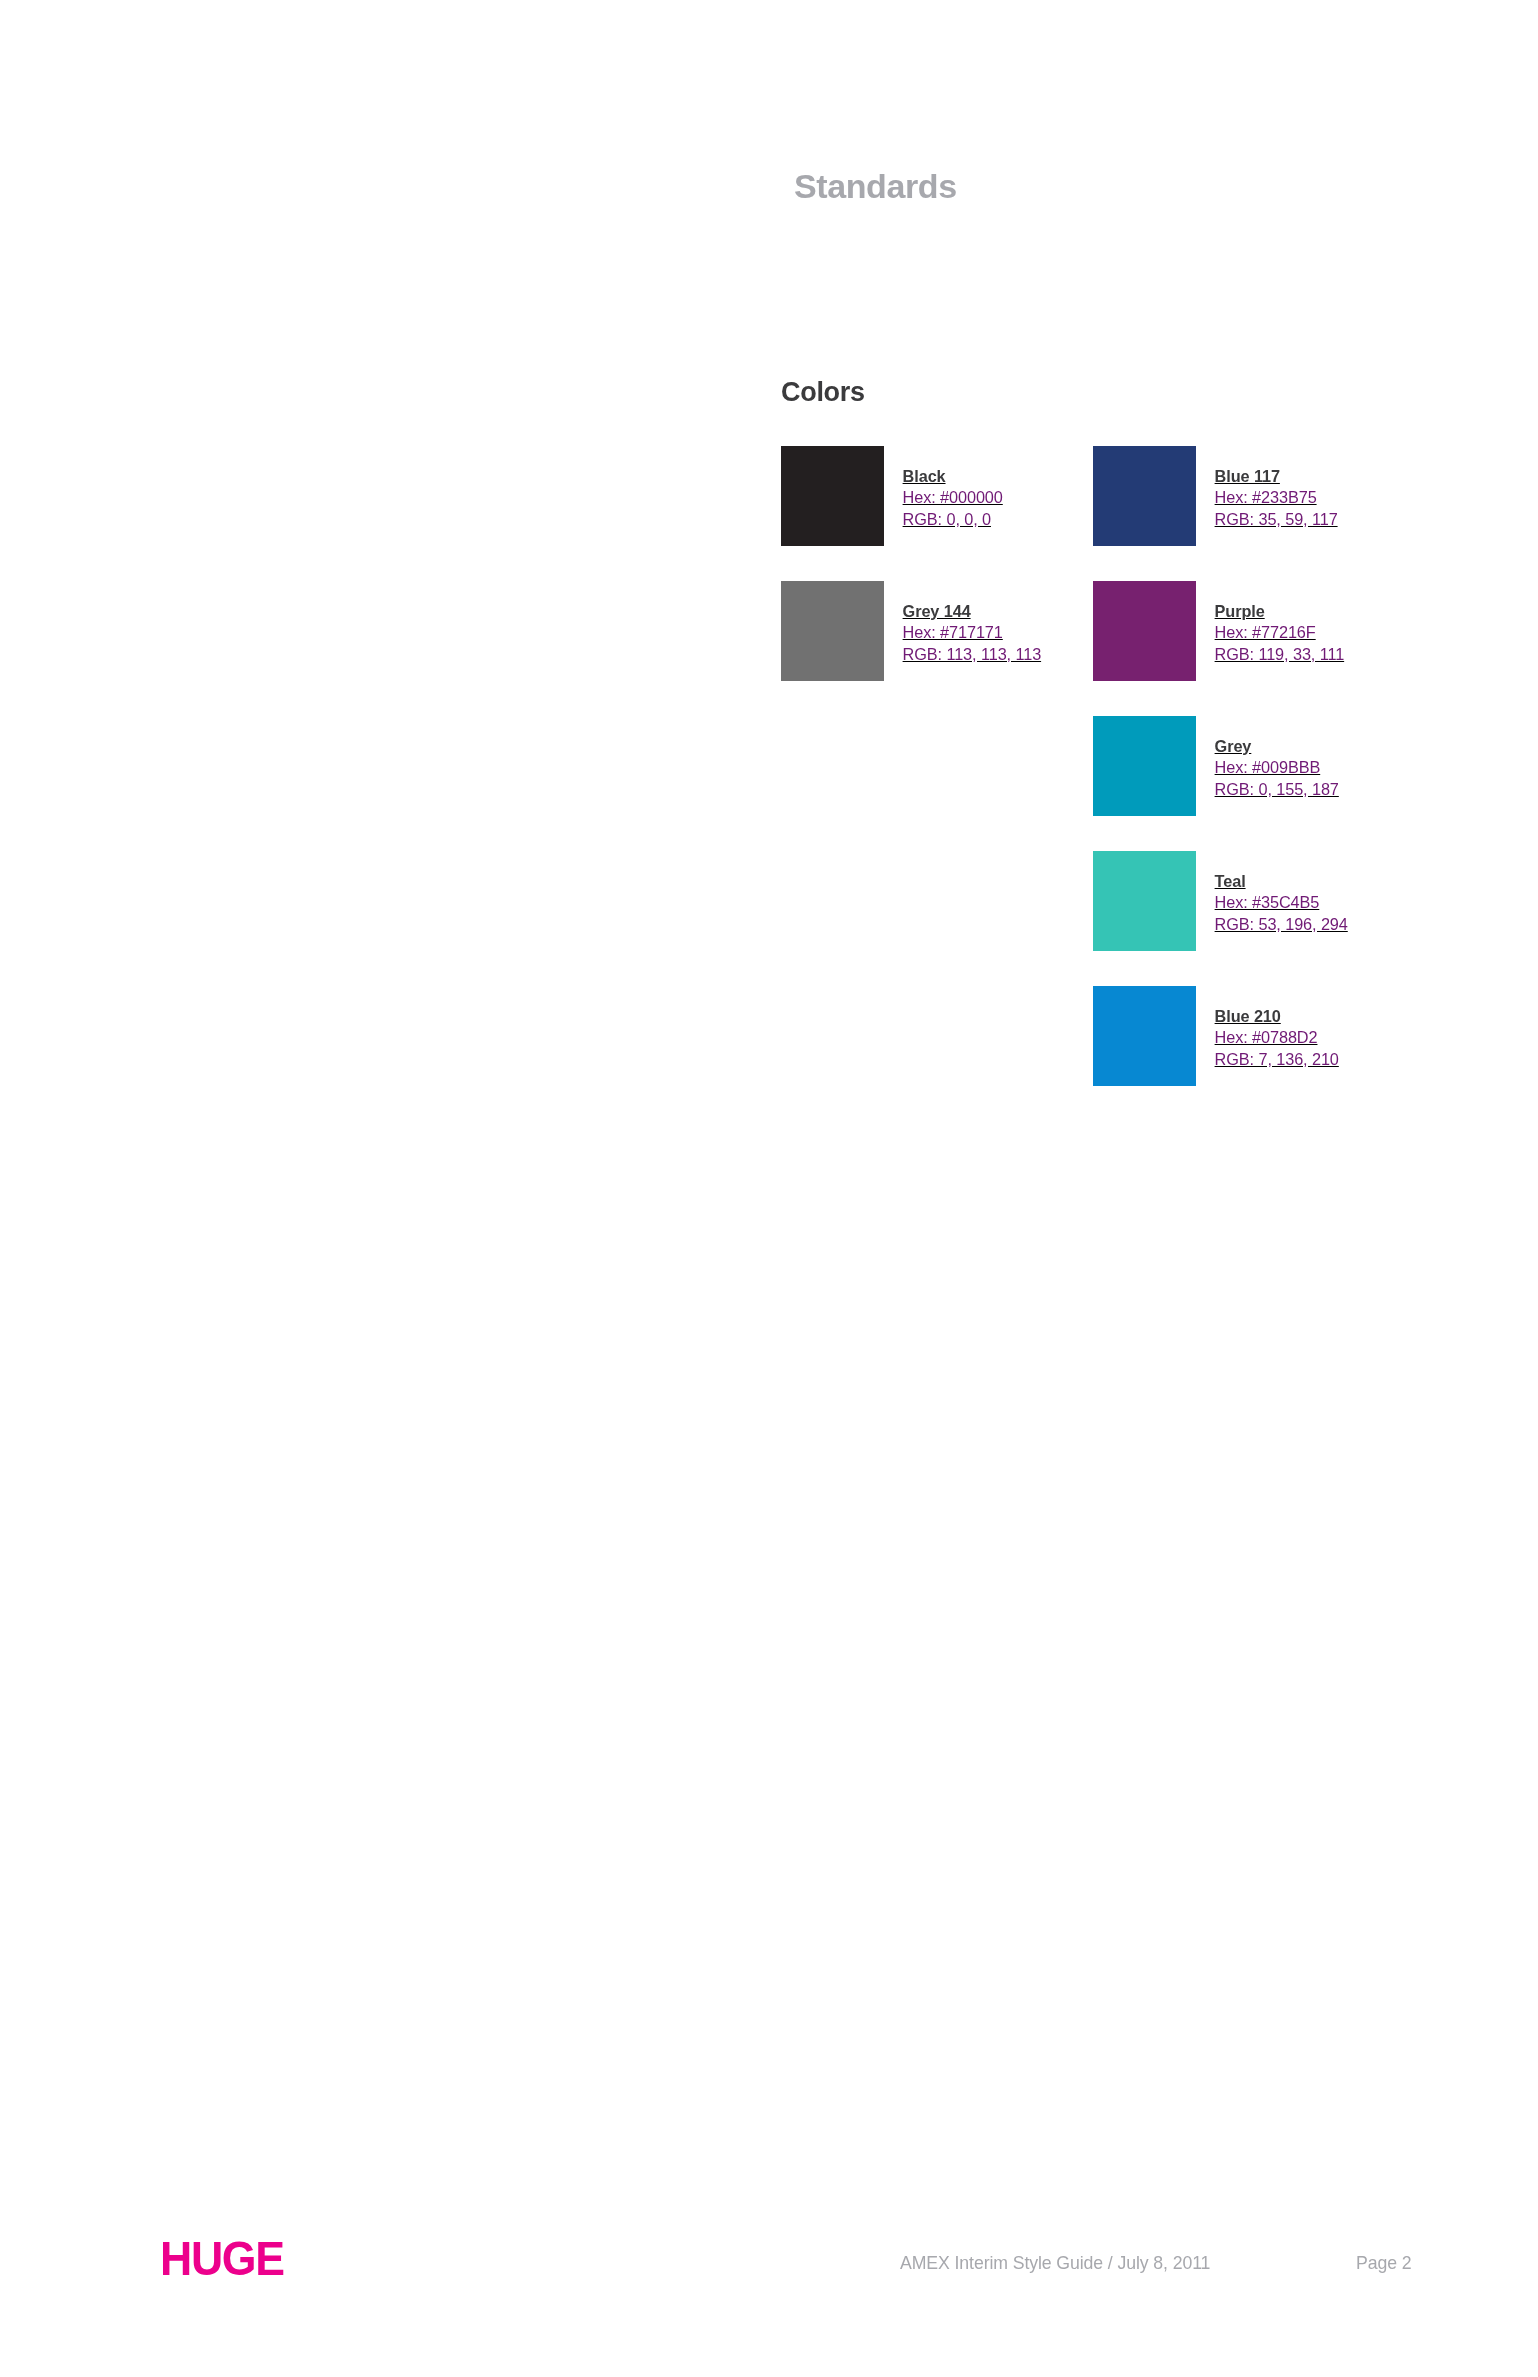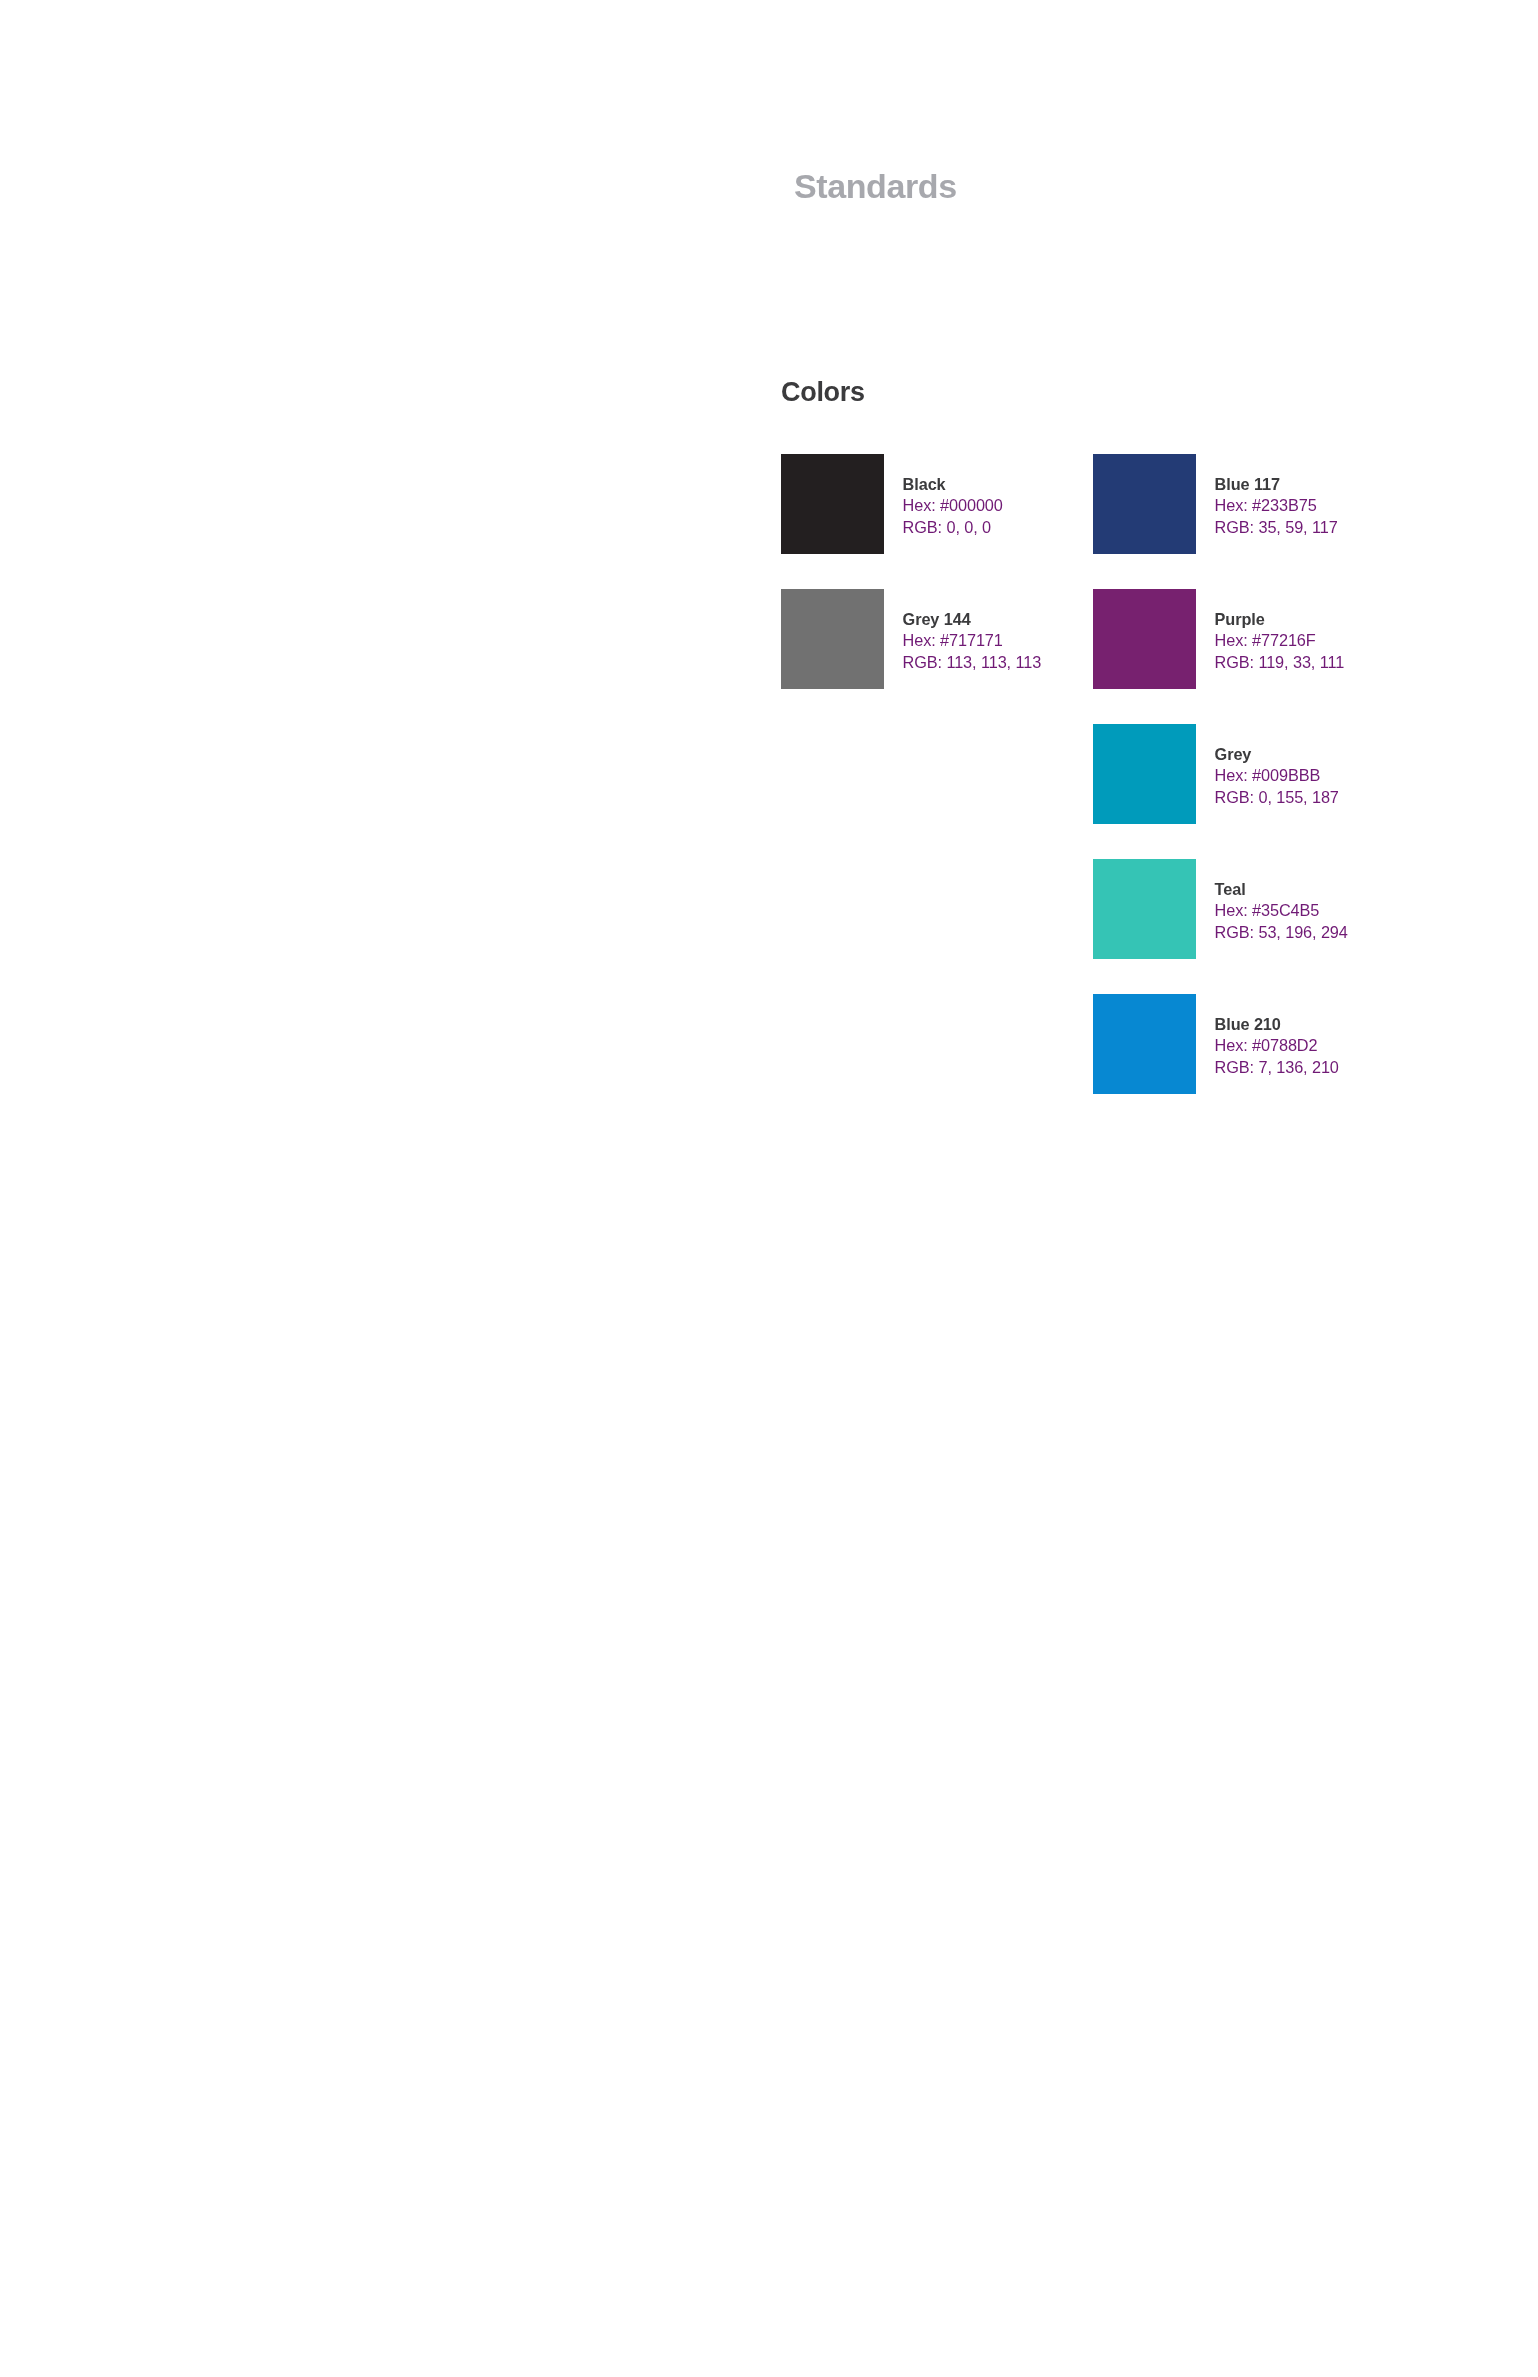--- a/index.html
+++ b/index.html
@@ -49,21 +49,22 @@
 
   
   .swatch-grid {
     position: absolute;
     left: 781px;
     top: 438px;
     width: 671px;
   }
   .swatch-col {
     position: absolute;
-    top: 16px;
+    top: 8px;
+    text-decoration: underline;
   }
   .swatch-col.left  { left: 0px; }
   .swatch-col.right { left: 312px; }
 
   .swatch-row {
     position: relative;
     height: 135px;
     display: flex;
     align-items: flex-start;
   }
@@ -199,15 +200,20 @@
           <div class="swatch-chip" style="background-color: rgb(7, 136, 210);"></div>
           <div class="swatch-info">
             <div class="swatch-name">Blue 210</div>
             <div class="swatch-hex">Hex: #0788D2</div>
             <div class="swatch-rgb">RGB: 7, 136, 210</div>
           </div>
         </div>
       </div>
   </div>
 
+  <div class="footer">
+    <div class="huge-logo">HUGE</div>
+    <div class="footer-caption">AMEX Interim Style Guide / July 8, 2011</div>
+    <div class="footer-page">Page 2</div>
+  </div>
 
 </div>
 
 
 </body></html>

